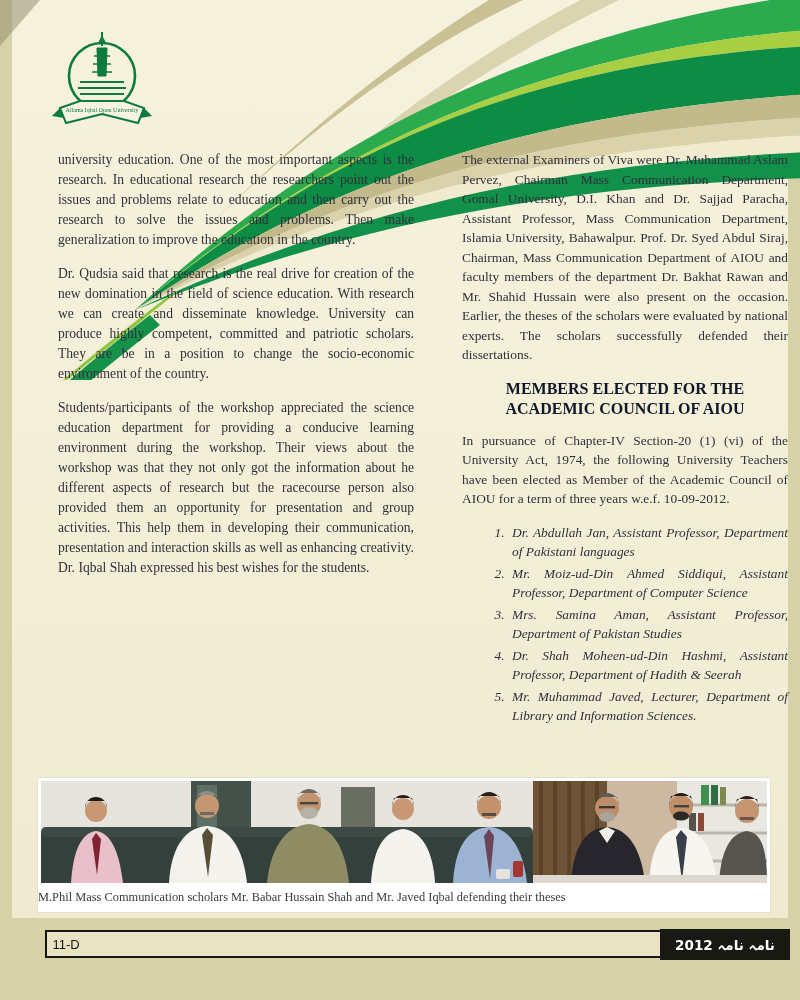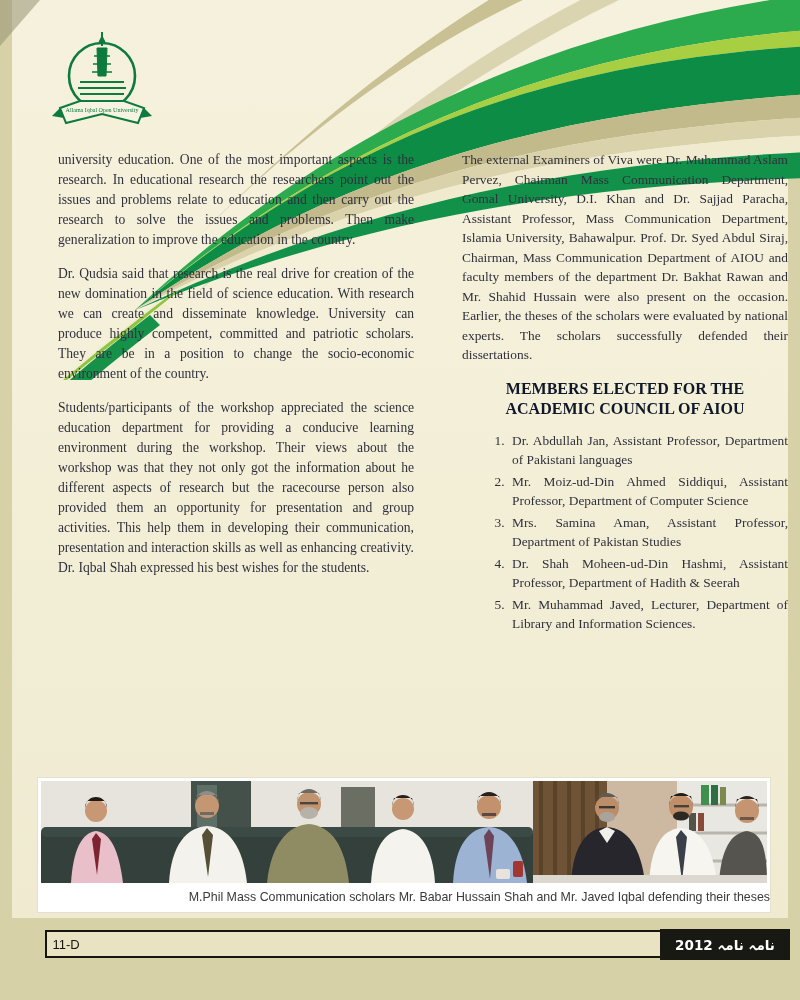--- a/index.html
+++ b/index.html
@@ -20,29 +20,29 @@
   }
   .col{font-size:13.6px;line-height:20px;text-align:justify;}
   .col.left{width:356px;margin-right:48px;}
   .col.right{width:326px;font-size:13.4px;line-height:19.5px;}
   .col p{margin:0 0 14px 0;}
   .sec-heading{
     font-weight:bold;color:#0f172a;text-align:center;
     font-size:16px;line-height:20px;margin:6px 18px 12px 18px;
   }
   ol.members{margin:2px 0 0 0;padding:0 0 0 46px;}
-  ol.members li{margin:0 0 2px 0;padding-left:4px;text-align:justify;}
+  ol.members li{margin:0 0 2px 0;padding-left:4px;text-align:justify;font-style:italic;}
   .photo-block{
     position:absolute;left:38px;top:778px;width:732px;height:134px;
     background:#ffffff;box-shadow:0 0 0 1px #e4e0cc;
   }
   .photo-block svg{display:block;margin:3px auto 0 auto;}
   .photo-caption{
-    text-align:right;font-size:12.4px;color:#3a3a3a;margin-top:7px;
-    font-family:Liberation Sans, sans-serif;
+    text-align:left;font-size:12.4px;color:#3a3a3a;margin-top:7px;
+    font-family:Liberation Serif, serif;
   }
   .footer{position:absolute;left:0;top:930px;width:684px;height:32px;}
   .footer .pagenum{
     position:absolute;left:45px;top:0;width:42px;height:28px;
     border:2px solid #15150f;background:#e9e3c3;box-sizing:border-box;
     font-family:"Liberation Sans", sans-serif;font-size:13px;color:#15150f;
     display:flex;align-items:center;justify-content:center;
   }
   .footer .bar{
     position:absolute;left:85px;top:0;width:577px;height:28px;
@@ -95,20 +95,21 @@
 
 <div class="columns">
   <div class="col left">
     <p>university education.  One of the most important aspects is the research.  In educational research the researchers point out the issues and problems relate to education and then carry out the research to solve the issues and problems.  Then make generalization to improve the education in the country.</p>
     <p>Dr. Qudsia said that research is the real drive for creation of the new domination in the field of science education.  With research we can create and disseminate knowledge.  University can produce highly competent, committed and patriotic scholars.  They are be in a position to change the socio-economic environment of the country.</p>
     <p>Students/participants of the workshop appreciated the science education department for providing a conducive learning environment during the workshop.  Their views about the workshop was that they not only got the information about he different aspects of research but the racecourse person also provided them an opportunity for presentation and group activities. This help them in developing their communication, presentation and interaction skills as well as enhancing creativity.  Dr. Iqbal Shah expressed his best wishes for the students.</p>
   </div>
   <div class="col right">
     <p>The external Examiners of Viva were Dr. Muhammad Aslam Pervez, Chairman Mass Communication Department, Gomal University, D.I. Khan and Dr. Sajjad Paracha, Assistant Professor, Mass Communication Department, Islamia University, Bahawalpur.  Prof. Dr. Syed Abdul Siraj, Chairman, Mass Communication Department of AIOU and faculty members of the department Dr. Bakhat Rawan and Mr. Shahid Hussain were also present on the occasion.  Earlier, the theses of the scholars were evaluated by national experts.  The scholars successfully defended their dissertations.</p>
     <div class="sec-heading">MEMBERS ELECTED FOR THE ACADEMIC COUNCIL OF AIOU</div>
+    <p>In pursuance of Chapter-IV Section-20 (1) (vi) of the University Act, 1974, the following University Teachers have been elected as Member of the Academic Council of AIOU for a term of three years w.e.f. 10-09-2012.</p>
     <ol class="members">
       <li>Dr. Abdullah Jan, Assistant Professor, Department of Pakistani languages</li>
       <li>Mr. Moiz-ud-Din Ahmed Siddiqui, Assistant Professor, Department of Computer Science</li>
       <li>Mrs. Samina Aman, Assistant Professor, Department of Pakistan Studies</li>
       <li>Dr. Shah Moheen-ud-Din Hashmi, Assistant Professor, Department of Hadith &amp; Seerah</li>
       <li>Mr. Muhammad Javed, Lecturer, Department of Library and Information Sciences.</li>
     </ol>
   </div>
 </div>
 

